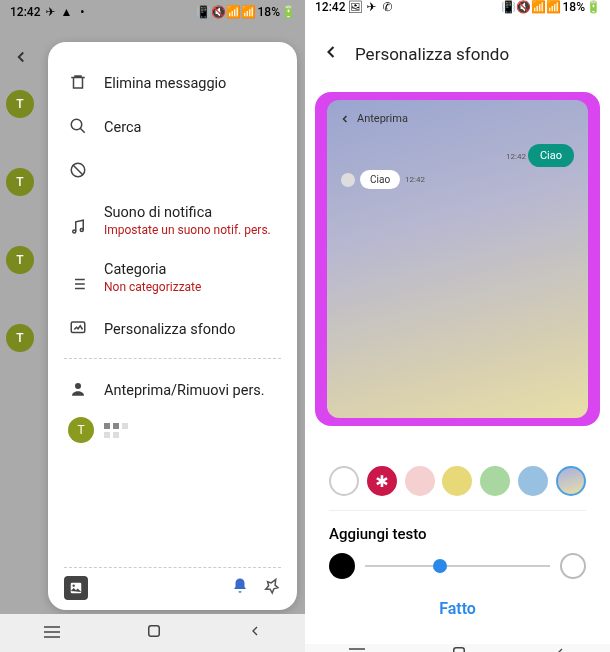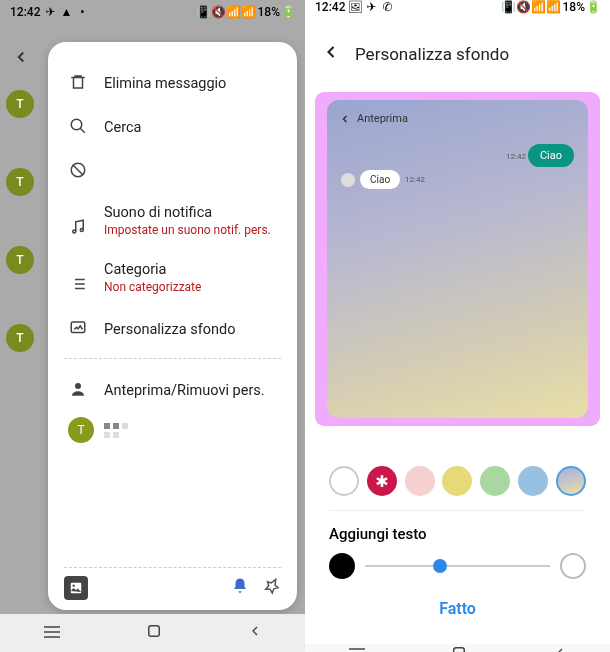--- a/index.html
+++ b/index.html
@@ -32,21 +32,21 @@
     .gallery-btn { width: 24px; height: 24px; background: #444; border-radius: 4px; display:flex; align-items:center; justify-content:center; }
     .footer-right { display: flex; gap: 14px; align-items: center; }
     
     .nav-bar { height: 38px; display: flex; align-items: center; justify-content: space-around; background: #f8f8f8; }
     .screen-left .nav-bar { position: absolute; bottom: 0; left: 0; right: 0; background: #eee; }
     
     
     .header { display: flex; align-items: center; gap: 14px; padding: 12px 16px 10px 16px; }
     .header-title { font-size: 17px; font-weight: 400; color: #222; }
     
-    .preview-wrap { background: #f0abfc; padding: 8px 12px; border-radius: 9px; margin: 0 10px; }
+    .preview-wrap { background: #d946ef; padding: 8px 12px; border-radius: 16px; margin: 0 10px; }
     .preview { height: 318px; border-radius: 12px; background: linear-gradient(165deg, #9aa5d0 0%, #b8b8d0 40%, #d8d0b0 80%, #e8dfa8 100%); padding: 12px; position: relative; }
     .preview-back { display: flex; align-items: center; gap: 6px; font-size: 11px; color: #333; }
     .bubble-out { position: absolute; right: 14px; top: 44px; background: #0a9583; color: #fff; padding: 5px 12px; border-radius: 14px; font-size: 11px; }
     .bubble-time-out { position: absolute; right: 62px; top: 52px; font-size: 8px; color: #555; }
     .bubble-in-row { position: absolute; left: 14px; top: 70px; display: flex; align-items: center; gap: 5px; }
     .bubble-avatar { width: 14px; height: 14px; border-radius: 50%; background: #ddd; }
     .bubble-in { background: #fff; color: #333; padding: 4px 10px; border-radius: 12px; font-size: 10px; }
     .bubble-time-in { font-size: 8px; color: #555; }
     
     .controls { background: #fff; margin: 10px 8px 0 8px; border-radius: 20px 20px 0 0; padding: 14px 16px 8px 16px; }

